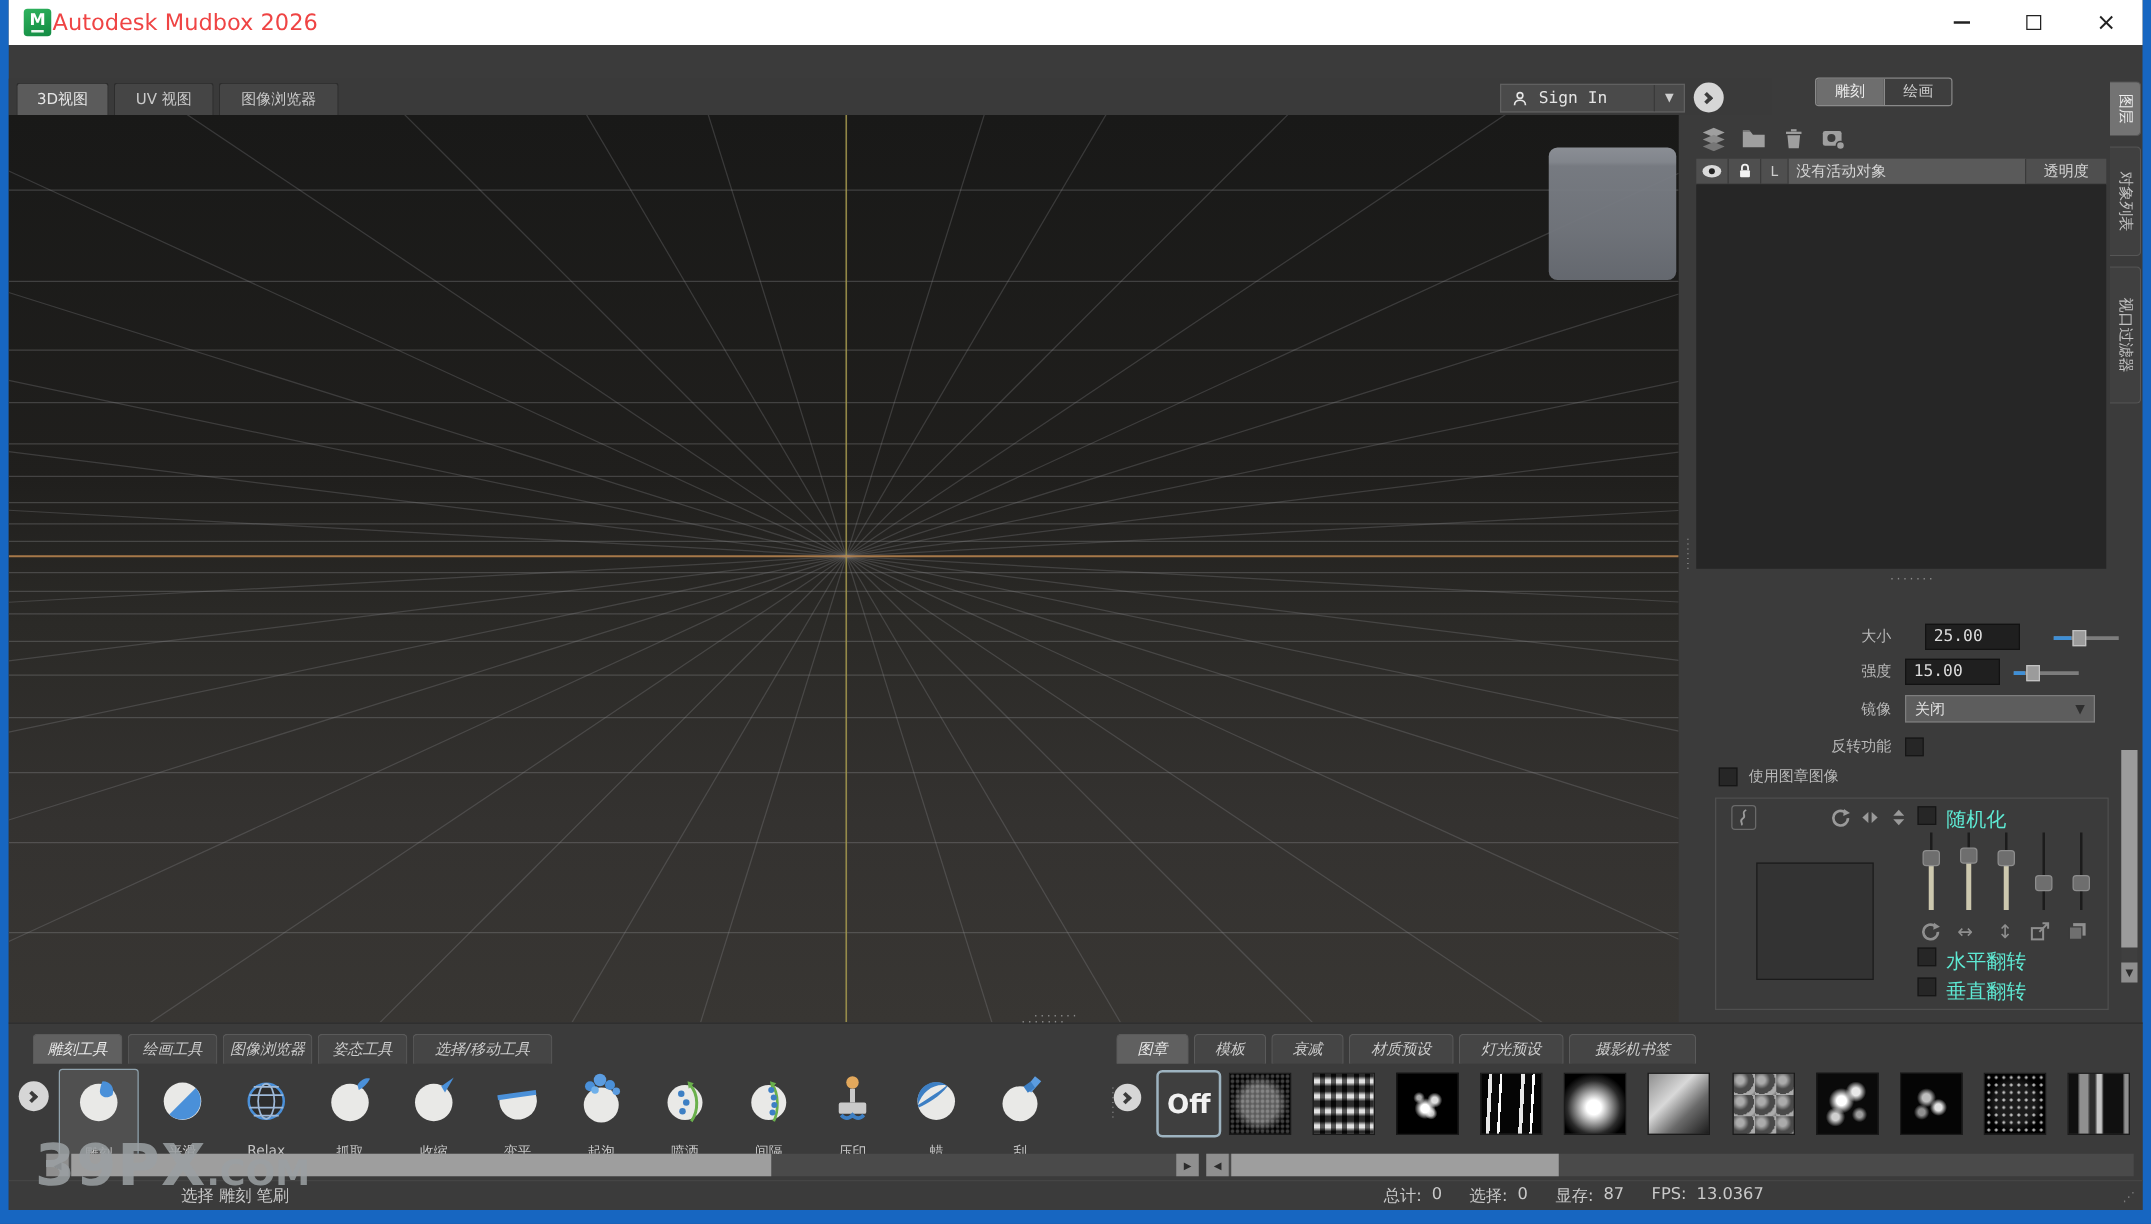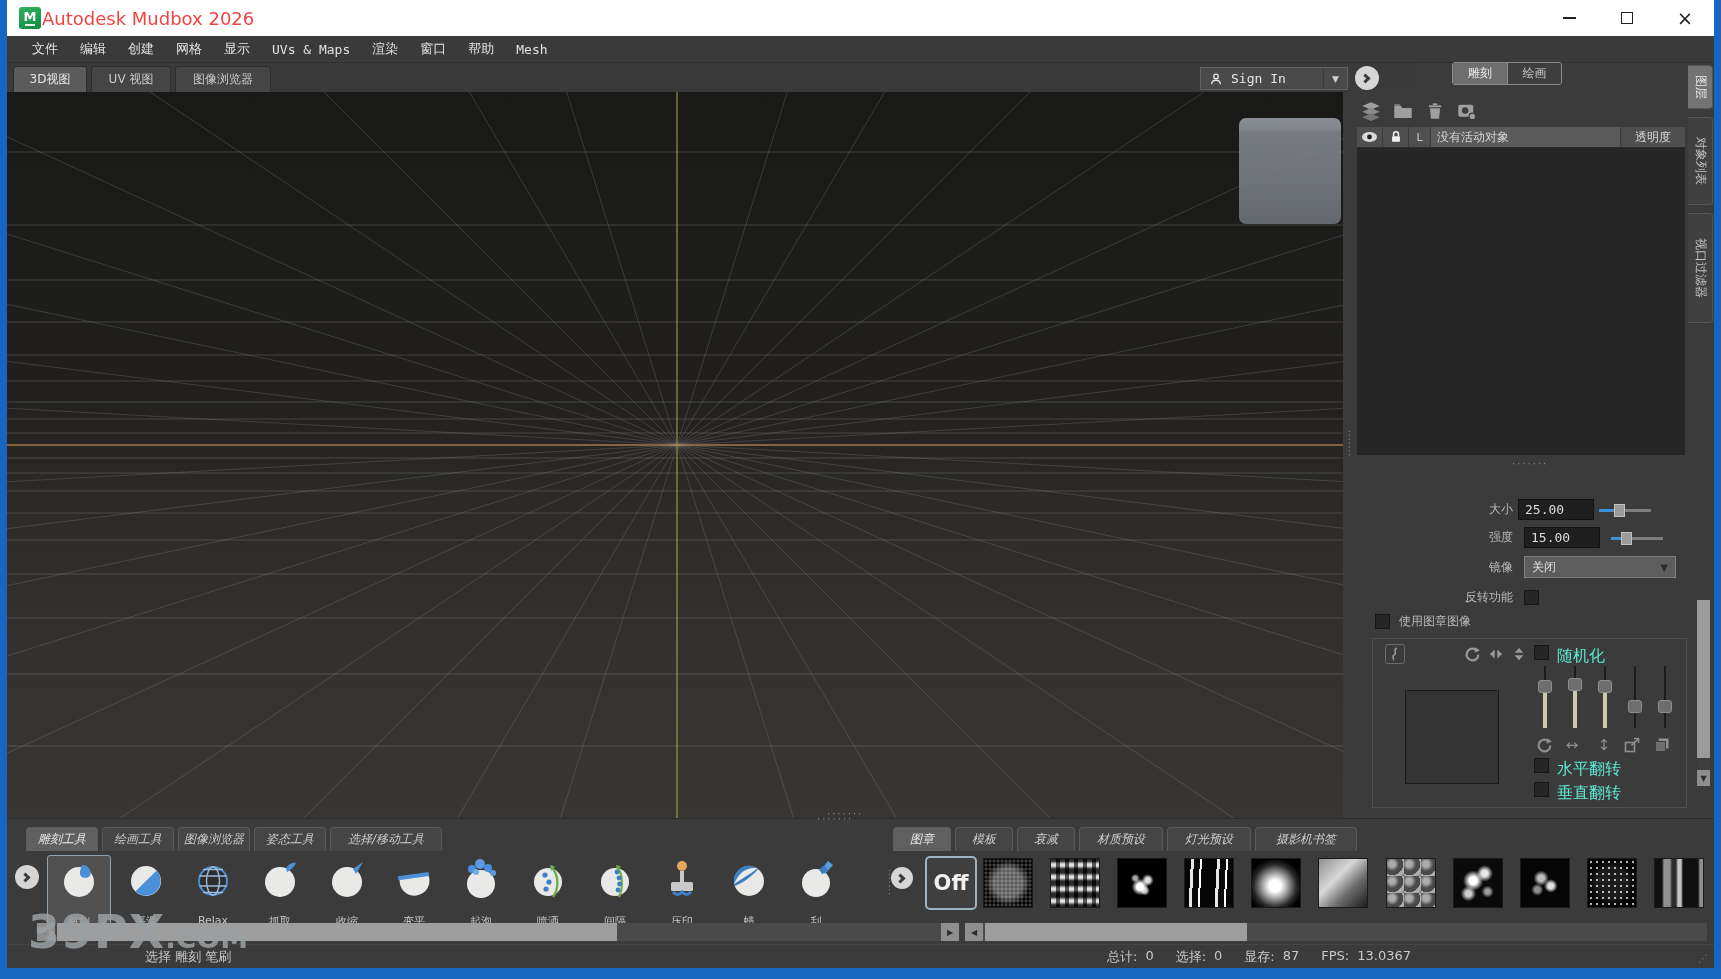--- a/index.html
+++ b/index.html
@@ -144,32 +144,20 @@
         </div>
       <div class="wc">
           <div class="wc-max-glyph"></div>
         </div>
       <div class="wc">
           <div class="wc-close-glyph">×</div>
         </div>
     </div>
   </div>
 
-  <div class="menubar">
-    <span class="menu-item">文件</span>
-    <span class="menu-item">编辑</span>
-    <span class="menu-item">创建</span>
-    <span class="menu-item">网格</span>
-    <span class="menu-item">显示</span>
-    <span class="menu-item">UVs &amp; Maps</span>
-    <span class="menu-item">渲染</span>
-    <span class="menu-item">窗口</span>
-    <span class="menu-item">帮助</span>
-    <span class="menu-item">Mesh</span>
-  </div>
 
   <div class="tabrow">
     <div class="vtab active" style="left:6px;width:74px;">3D视图</div>
     <div class="vtab" style="left:84px;width:80px;">UV 视图</div>
     <div class="vtab" style="left:168px;width:96px;">图像浏览器</div>
     <div class="signin">
       <svg width="14" height="14" viewBox="0 0 16 16">
           <circle cx="8" cy="5" r="2.6" fill="none" stroke="#e5e5e5" stroke-width="1.5"></circle>
           <path d="M3 14c0-3 2.2-4.6 5-4.6s5 1.6 5 4.6" fill="none" stroke="#e5e5e5" stroke-width="1.5"></path>
         </svg>
@@ -286,21 +274,21 @@
   </div>
   <div class="layer-list"></div>
   <div class="rp-splitdots">·······</div>
 
   <div class="side-strip">
     <div class="side-tab active" style="top:5px;height:44px;">图层</div>
     <div class="side-tab" style="top:57px;height:88px;">对象列表</div>
     <div class="side-tab" style="top:153px;height:110px;">视口过滤器</div>
   </div>
 
-  <div class="prow" style="left:1440px;top:499px;gap:5px;">
+  <div class="prow" style="left:1440px;top:499px;gap:27px;">
     <span class="plabel" style="width:66px;">大小</span>
     <div class="pvalue">25.00</div>
     <div class="hslider">
       <div class="hs-track"></div>
         <div class="hs-fill" style="width:14px;"></div>
         <div class="hs-handle" style="left:15px;"></div>
     </div>
   </div>
   <div class="prow" style="left:1440px;top:527px;gap:11px;">
     <span class="plabel" style="width:66px;">强度</span>

